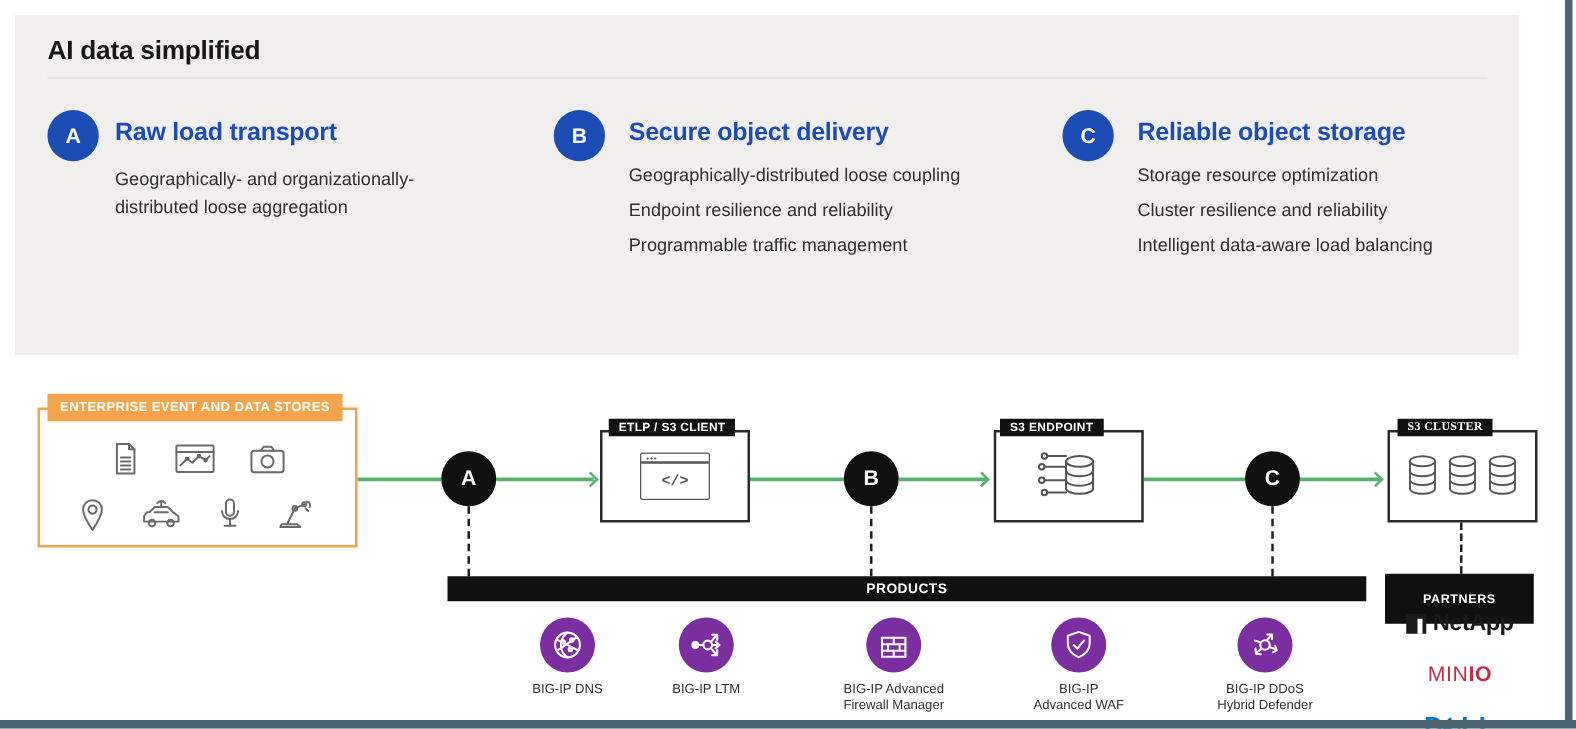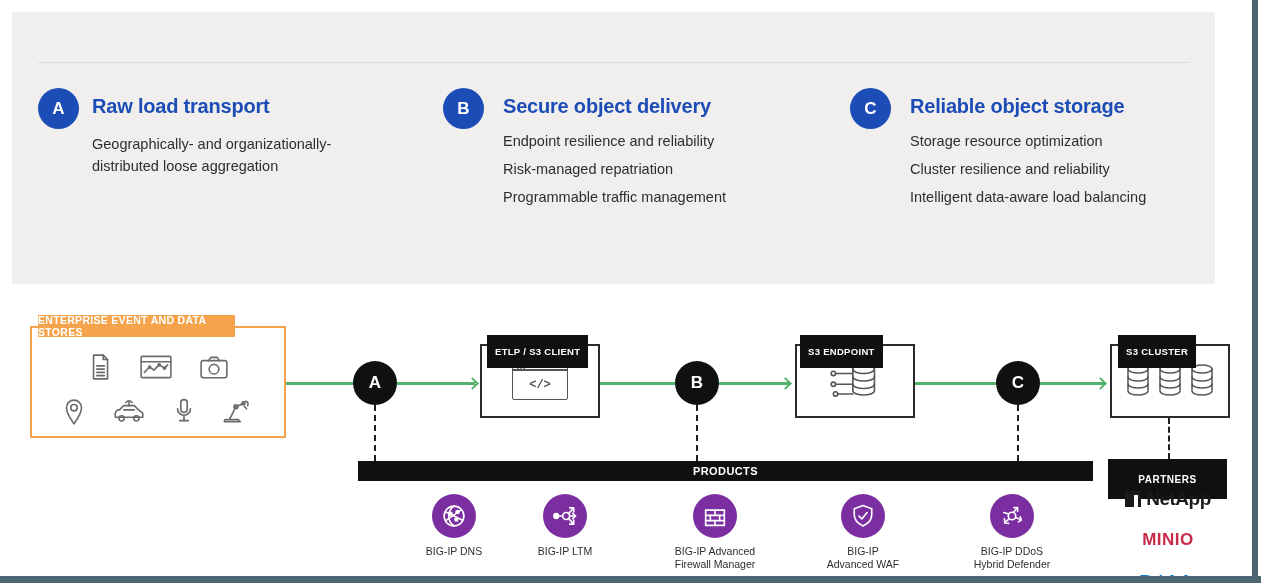--- a/index.html
+++ b/index.html
@@ -21,30 +21,30 @@
   .panel-divider{position:absolute; left:26px; top:50px; width:1152px; height:1px; background:#dcdcda;}
   .badge{position:absolute; width:41px; height:41px; border-radius:50%; background:var(--accent-blue);
          color:#fff; font-weight:700; font-size:17px; display:flex; align-items:center; justify-content:center;}
   .col-title{position:absolute; font-size:20px; font-weight:700; color:var(--accent-blue); letter-spacing:-0.2px;}
   .col-body{position:absolute; font-size:14.5px; color:#2e2e2e;}
   .col-body.single{width:285px; line-height:22px;}
   .col-body.list{display:flex; flex-direction:column; gap:11px; line-height:17px;}
 
   
   .src-box{position:absolute; left:30px; top:326px; width:256px; height:112px; border:2px solid var(--brand-orange); background:#fff;}
-  .src-label{position:absolute; left:38px; top:315px; width:197px; height:22px; background:var(--brand-orange);
+  .src-label{position:absolute; left:38px; top:315px; width:236px; height:22px; background:var(--brand-orange);
              color:#fff; font-size:10.5px; font-weight:700; letter-spacing:.3px; display:flex; align-items:center; justify-content:center;}
   .src-icons{position:absolute; left:34px; top:344px; width:248px; height:90px; display:flex; flex-direction:column; justify-content:space-around; align-items:center;}
   .src-row{display:flex; gap:26px; align-items:center; justify-content:center;}
   .gicon{stroke:#6a6a6a; fill:none; stroke-width:1.5; stroke-linecap:round; stroke-linejoin:round;}
 
   .stage-circle{position:absolute; width:44px; height:44px; border-radius:50%; background:var(--bar-black);
                 color:#fff; font-weight:700; font-size:17px; display:flex; align-items:center; justify-content:center;}
   .flow-box{position:absolute; width:120px; height:74px; background:#fff; border:2px solid #2b2b2b; display:flex; align-items:center; justify-content:center;}
-  .flow-tab{position:absolute; height:33px; background:var(--bar-black); color:#fff; font-size:9.5px; font-weight:700;
+  .flow-tab{position:absolute; height:14px; background:var(--bar-black); color:#fff; font-size:9.5px; font-weight:700;
             letter-spacing:.3px; display:flex; align-items:center; justify-content:center; z-index:3; padding:0 8px;}
   .green-line{position:absolute; height:2.5px; background:var(--flow-green);}
   .green-head{position:absolute; width:9px; height:9px; border-top:2.5px solid var(--flow-green); border-right:2.5px solid var(--flow-green); transform:rotate(45deg);}
   .dash-v{position:absolute; width:0; border-left:2px dashed #1f1f1f;}
 
   .code-window{width:56px; height:38px; border:1.6px solid #555; border-radius:2px; position:relative; display:flex; align-items:center; justify-content:center;}
   .code-window .bar{position:absolute; top:6px; left:0; width:100%; height:1.6px; background:#555;}
   .code-window .dots{position:absolute; top:1.5px; left:4px; font-size:6px; color:#555; letter-spacing:1px;}
   .code-glyph{font-size:12px; font-weight:700; color:#555; margin-top:7px; font-family:"Liberation Mono", monospace;}
 
@@ -54,41 +54,42 @@
   .product-circle{width:44px; height:44px; border-radius:50%; background:var(--product-purple); display:flex; align-items:center; justify-content:center;}
   .product-label{margin-top:7px; font-size:10.5px; line-height:13px; color:#2e2e2e; text-align:center;}
   .picon{stroke:#fff; fill:none; stroke-width:1.4; stroke-linecap:round; stroke-linejoin:round;}
 
   
   .partner-logos{position:absolute; left:1102px; top:488px; width:132px; display:flex; flex-direction:column; align-items:center; gap:20px;}
   .netapp{display:flex; align-items:center; gap:5px; color:#1a1a1a; font-size:19px; font-weight:700; letter-spacing:-0.5px;}
   .netapp-mark{width:16px; height:16px; background:#1a1a1a; position:relative;}
   .netapp-mark::after{content:""; position:absolute; left:9px; top:4px; width:4px; height:12px; background:#fff;}
   .minio{color:var(--minio-red); font-size:17px; letter-spacing:.5px;}
-  .minio .b{font-weight:700;text-align:right;} .minio .l{font-weight:700;}
+  .minio .b{font-weight:400;text-align:right;} .minio .l{font-weight:700;}
   .dell{color:var(--dell-blue); font-size:21px; font-weight:800; letter-spacing:1px;}
   .dell .tilt{display:inline-block; transform:rotate(-40deg); font-size:19px;}
 </style>
 </head>
 <body>
 
 <div class="canvas">
 
   <div class="panel">
+    <div class="panel-title">AI data simplified</div>
     <div class="panel-divider"></div>
 
     <div class="badge" style="left:26px; top:76px;">A</div>
     <div class="col-title" style="left:80px; top:83px;">Raw load transport</div>
     <div class="col-body single" style="left:80px; top:121px;">Geographically- and organizationally-distributed loose aggregation</div>
 
     <div class="badge" style="left:431px; top:76px;">B</div>
     <div class="col-title" style="left:491px; top:83px;">Secure object delivery</div>
     <div class="col-body list" style="left:491px; top:121px;">
+      <div>Geographically-distributed loose coupling</div>
       <div>Endpoint resilience and reliability</div>
-      <div>Risk-managed repatriation</div>
       <div>Programmable traffic management</div>
     </div>
 
     <div class="badge" style="left:838px; top:76px;">C</div>
     <div class="col-title" style="left:898px; top:83px;">Reliable object storage</div>
     <div class="col-body list" style="left:898px; top:121px;">
       <div>Storage resource optimization</div>
       <div>Cluster resilience and reliability</div>
       <div>Intelligent data-aware load balancing</div>
     </div>
@@ -185,21 +186,21 @@
         <line x1="9" y1="6" x2="23" y2="6"></line>
       <circle cx="5" cy="14" r="2"></circle>
         <line x1="7" y1="14" x2="23" y2="14"></line>
       <circle cx="5" cy="24" r="2"></circle>
         <line x1="7" y1="24" x2="23" y2="24"></line>
       <circle cx="7" cy="33" r="2"></circle>
         <line x1="9" y1="33" x2="23" y2="33"></line>
     </svg>
   </div>
 
-  <div class="flow-tab" style="left:1118px; top:335px;">S3 CLUSTER</div>
+  <div class="flow-tab" style="left:1118px; top:335px;font-family:Liberation Serif, serif;">S3 CLUSTER</div>
   <div class="flow-box" style="left:1110px; top:344px;">
     <svg class="gicon" width="96" height="42" viewBox="0 0 96 42" style="stroke:#555;">
       <g>
         <ellipse cx="16" cy="9" rx="10" ry="4"></ellipse>
           <path d="M6 9v22c0 2.2 4.5 4 10 4s10-1.8 10-4V9"></path>
         <path d="M6 17c0 2.2 4.5 4 10 4s10-1.8 10-4"></path>
           <path d="M6 24c0 2.2 4.5 4 10 4s10-1.8 10-4"></path>
       </g>
       <g>
         <ellipse cx="48" cy="9" rx="10" ry="4"></ellipse>

